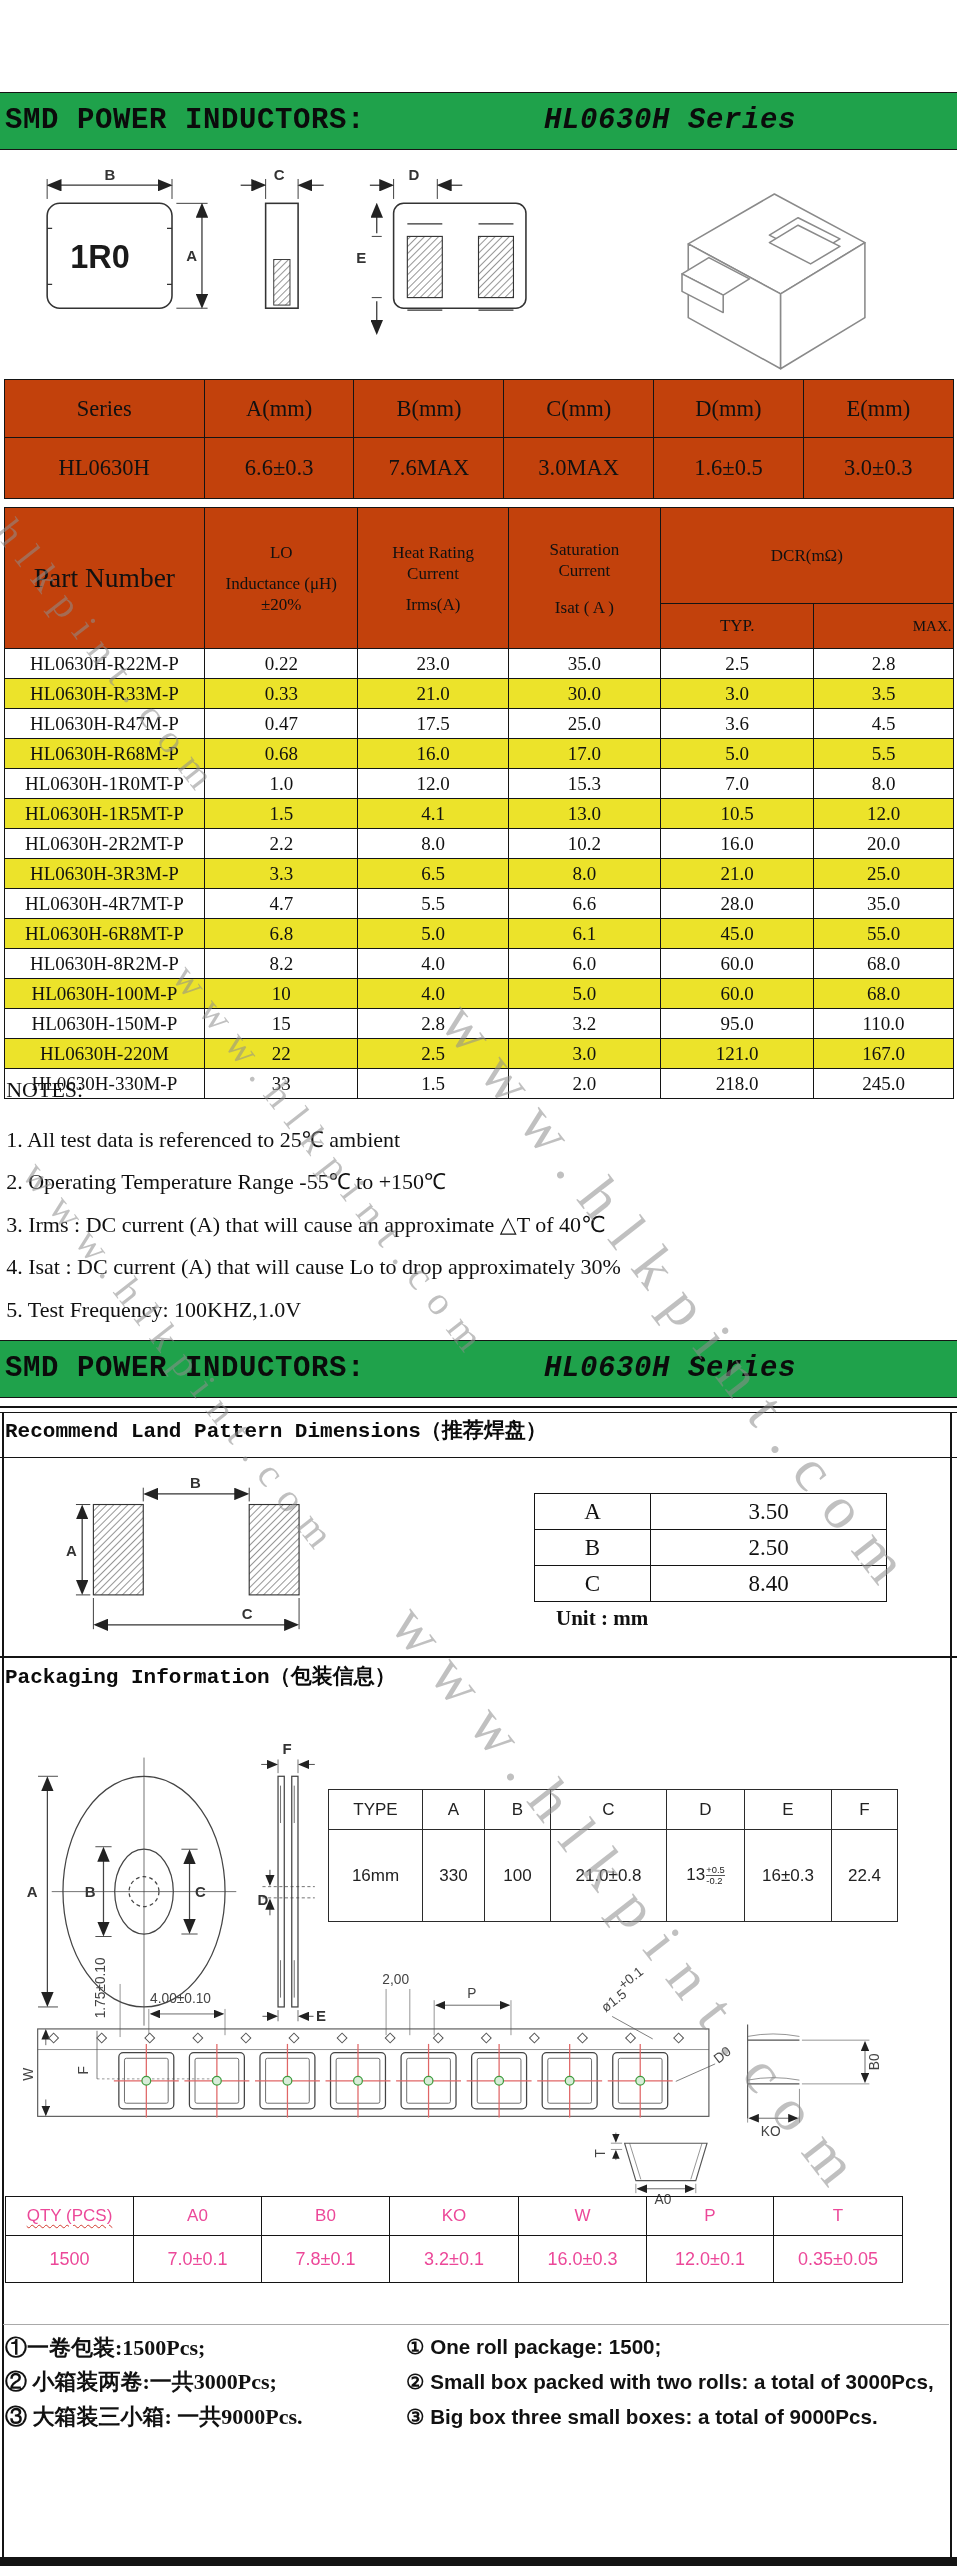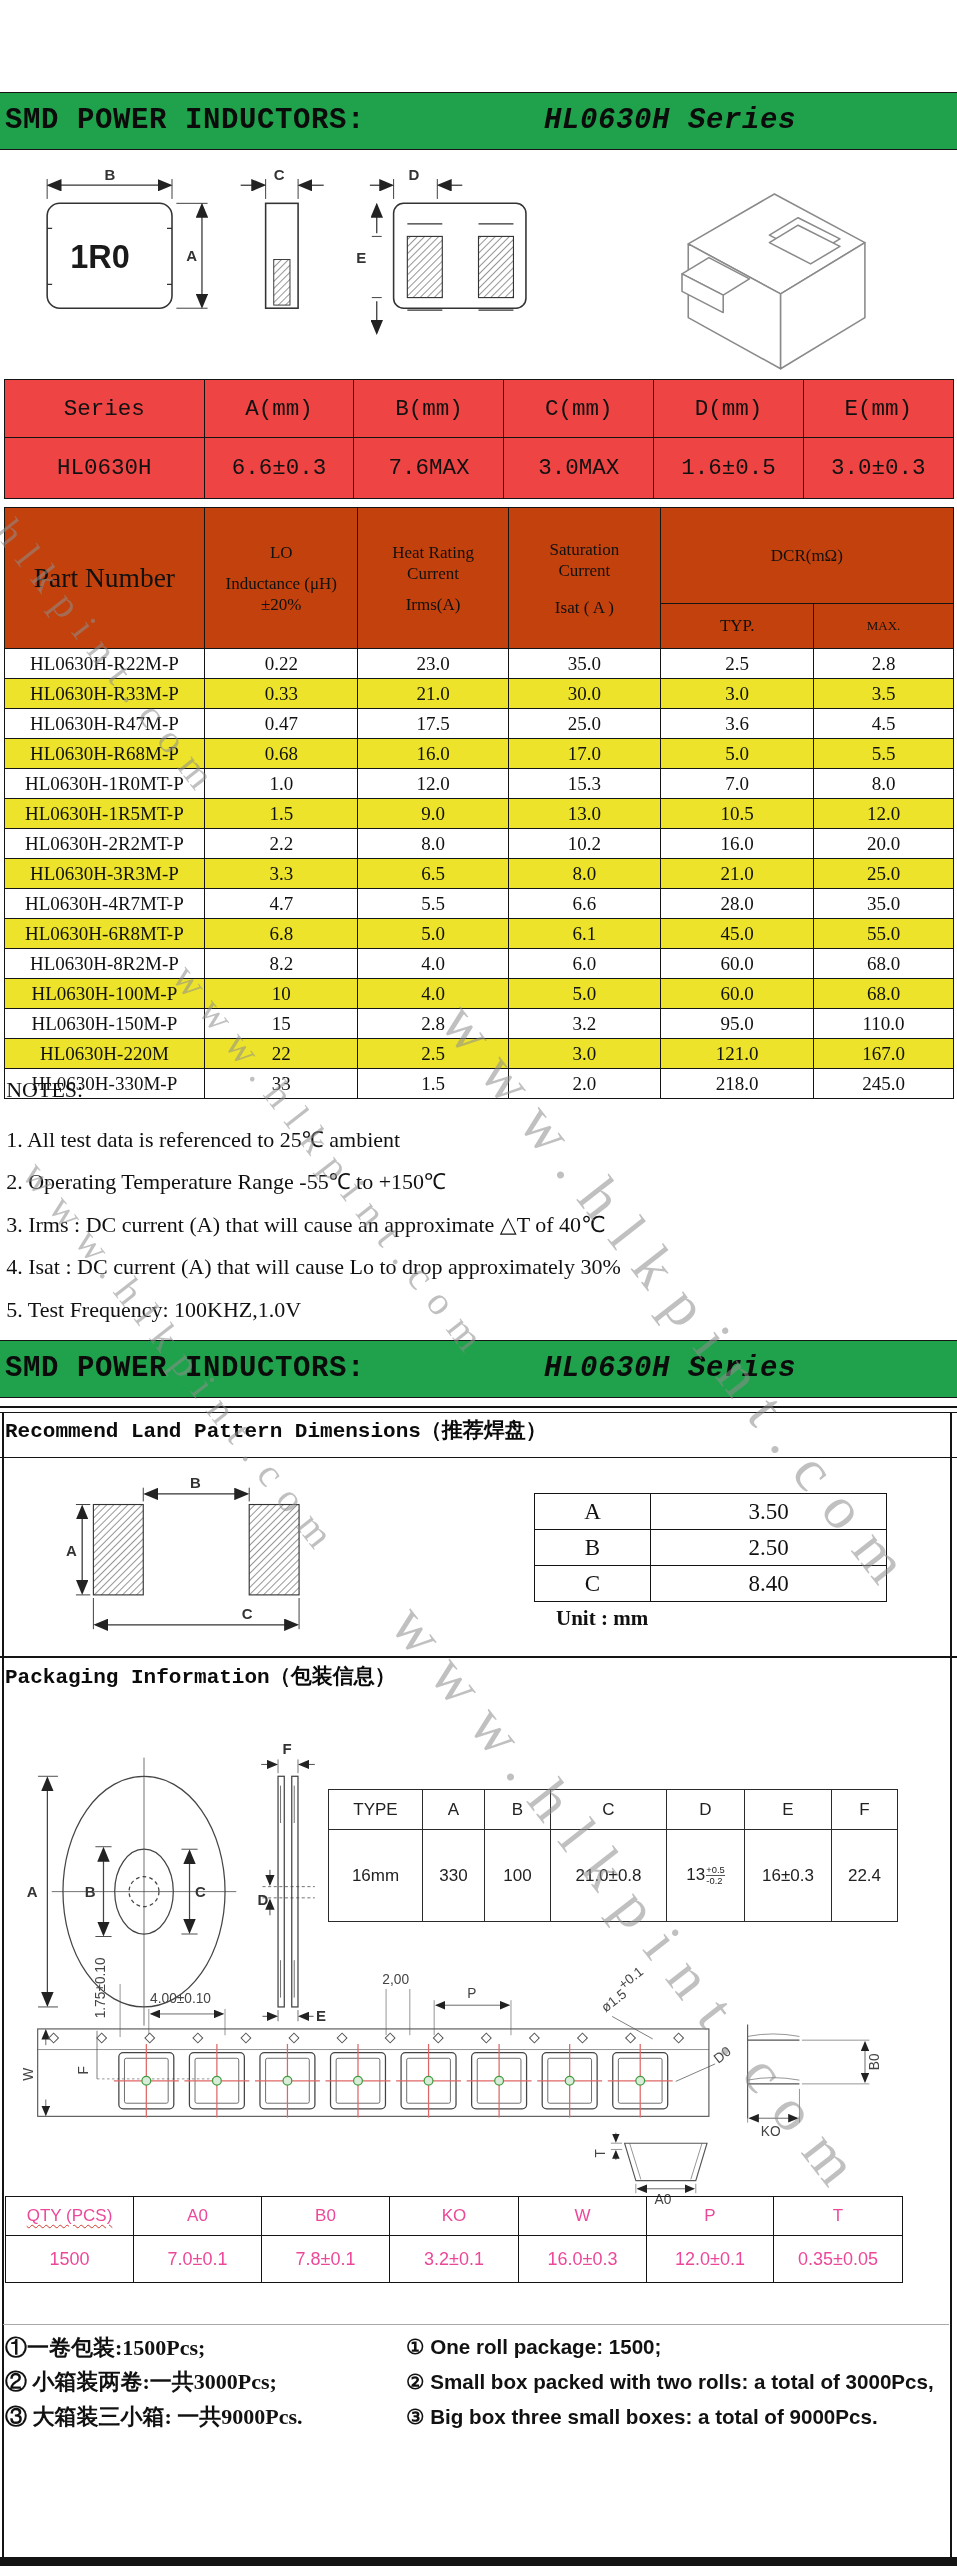--- a/index.html
+++ b/index.html
@@ -19,21 +19,21 @@
       color:#8e8e8e;opacity:.55;letter-spacing:.34em;transform:rotate(52deg);
       transform-origin:0 0;z-index:60;pointer-events:none;}
 
   table{border-collapse:collapse;table-layout:fixed;}
   td,th{border:1.2px solid #141414;text-align:center;vertical-align:middle;
         overflow:hidden;font-weight:normal;padding:0 1.2px;}
 
   
   #series-tbl{position:absolute;left:3.7px;top:379px;width:950px;height:119px;
       border:1.9px solid #141414;font-size:22.5px;}
-  #series-tbl td,#series-tbl th{background:#ef4444;font-family:Liberation Mono, monospace;}
+  #series-tbl td,#series-tbl th{background:#c2410c;}
   #series-tbl thead tr{height:58px;} #series-tbl tbody tr{height:61px;}
 
   
   #parts-tbl{position:absolute;left:3.7px;top:507px;width:950px;
       border:1.9px solid #141414;font-size:19px;}
   #parts-tbl thead th{background:#c2410c;}
   #parts-tbl tbody tr{height:30px;}
   #parts-tbl tbody tr.hl td{background:#ece32a;}
   .pn-head{font-size:27.5px;font-family:"Liberation Serif",serif;}
   .hcell{font-size:17px;line-height:21px;}
@@ -208,21 +208,21 @@
         </th>
         <th rowspan="2" class="hcell">
           <span class="bot">Saturation</span>
           <span class="top">Current</span>
           <span class="bot" style="margin-top:16px;">Isat ( A )</span>
         </th>
         <th colspan="2" style="height:50px;font-size:17px;">DCR(mΩ)</th>
       </tr>
       <tr style="height:45px;">
         <th style="font-size:17px;">TYP.</th>
-        <th style="font-size:13px;">MAX.</th>
+        <th style="font-size:15px;text-align:right;">MAX.</th>
       </tr>
     </thead>
     <tbody id="parts-body">
         <tr>
           <td>HL0630H-R22M-P</td>
           <td>0.22</td>
           <td>23.0</td>
           <td>35.0</td>
           <td>2.5</td>
           <td>2.8</td>
@@ -255,21 +255,21 @@
           <td>HL0630H-1R0MT-P</td>
           <td>1.0</td>
           <td>12.0</td>
           <td>15.3</td>
           <td>7.0</td>
           <td>8.0</td>
         </tr>
         <tr class="hl">
           <td>HL0630H-1R5MT-P</td>
           <td>1.5</td>
-          <td>9.0</td>
+          <td>4.1</td>
           <td>13.0</td>
           <td>10.5</td>
           <td>12.0</td>
         </tr>
         <tr>
           <td>HL0630H-2R2MT-P</td>
           <td>2.2</td>
           <td>8.0</td>
           <td>10.2</td>
           <td>16.0</td>

